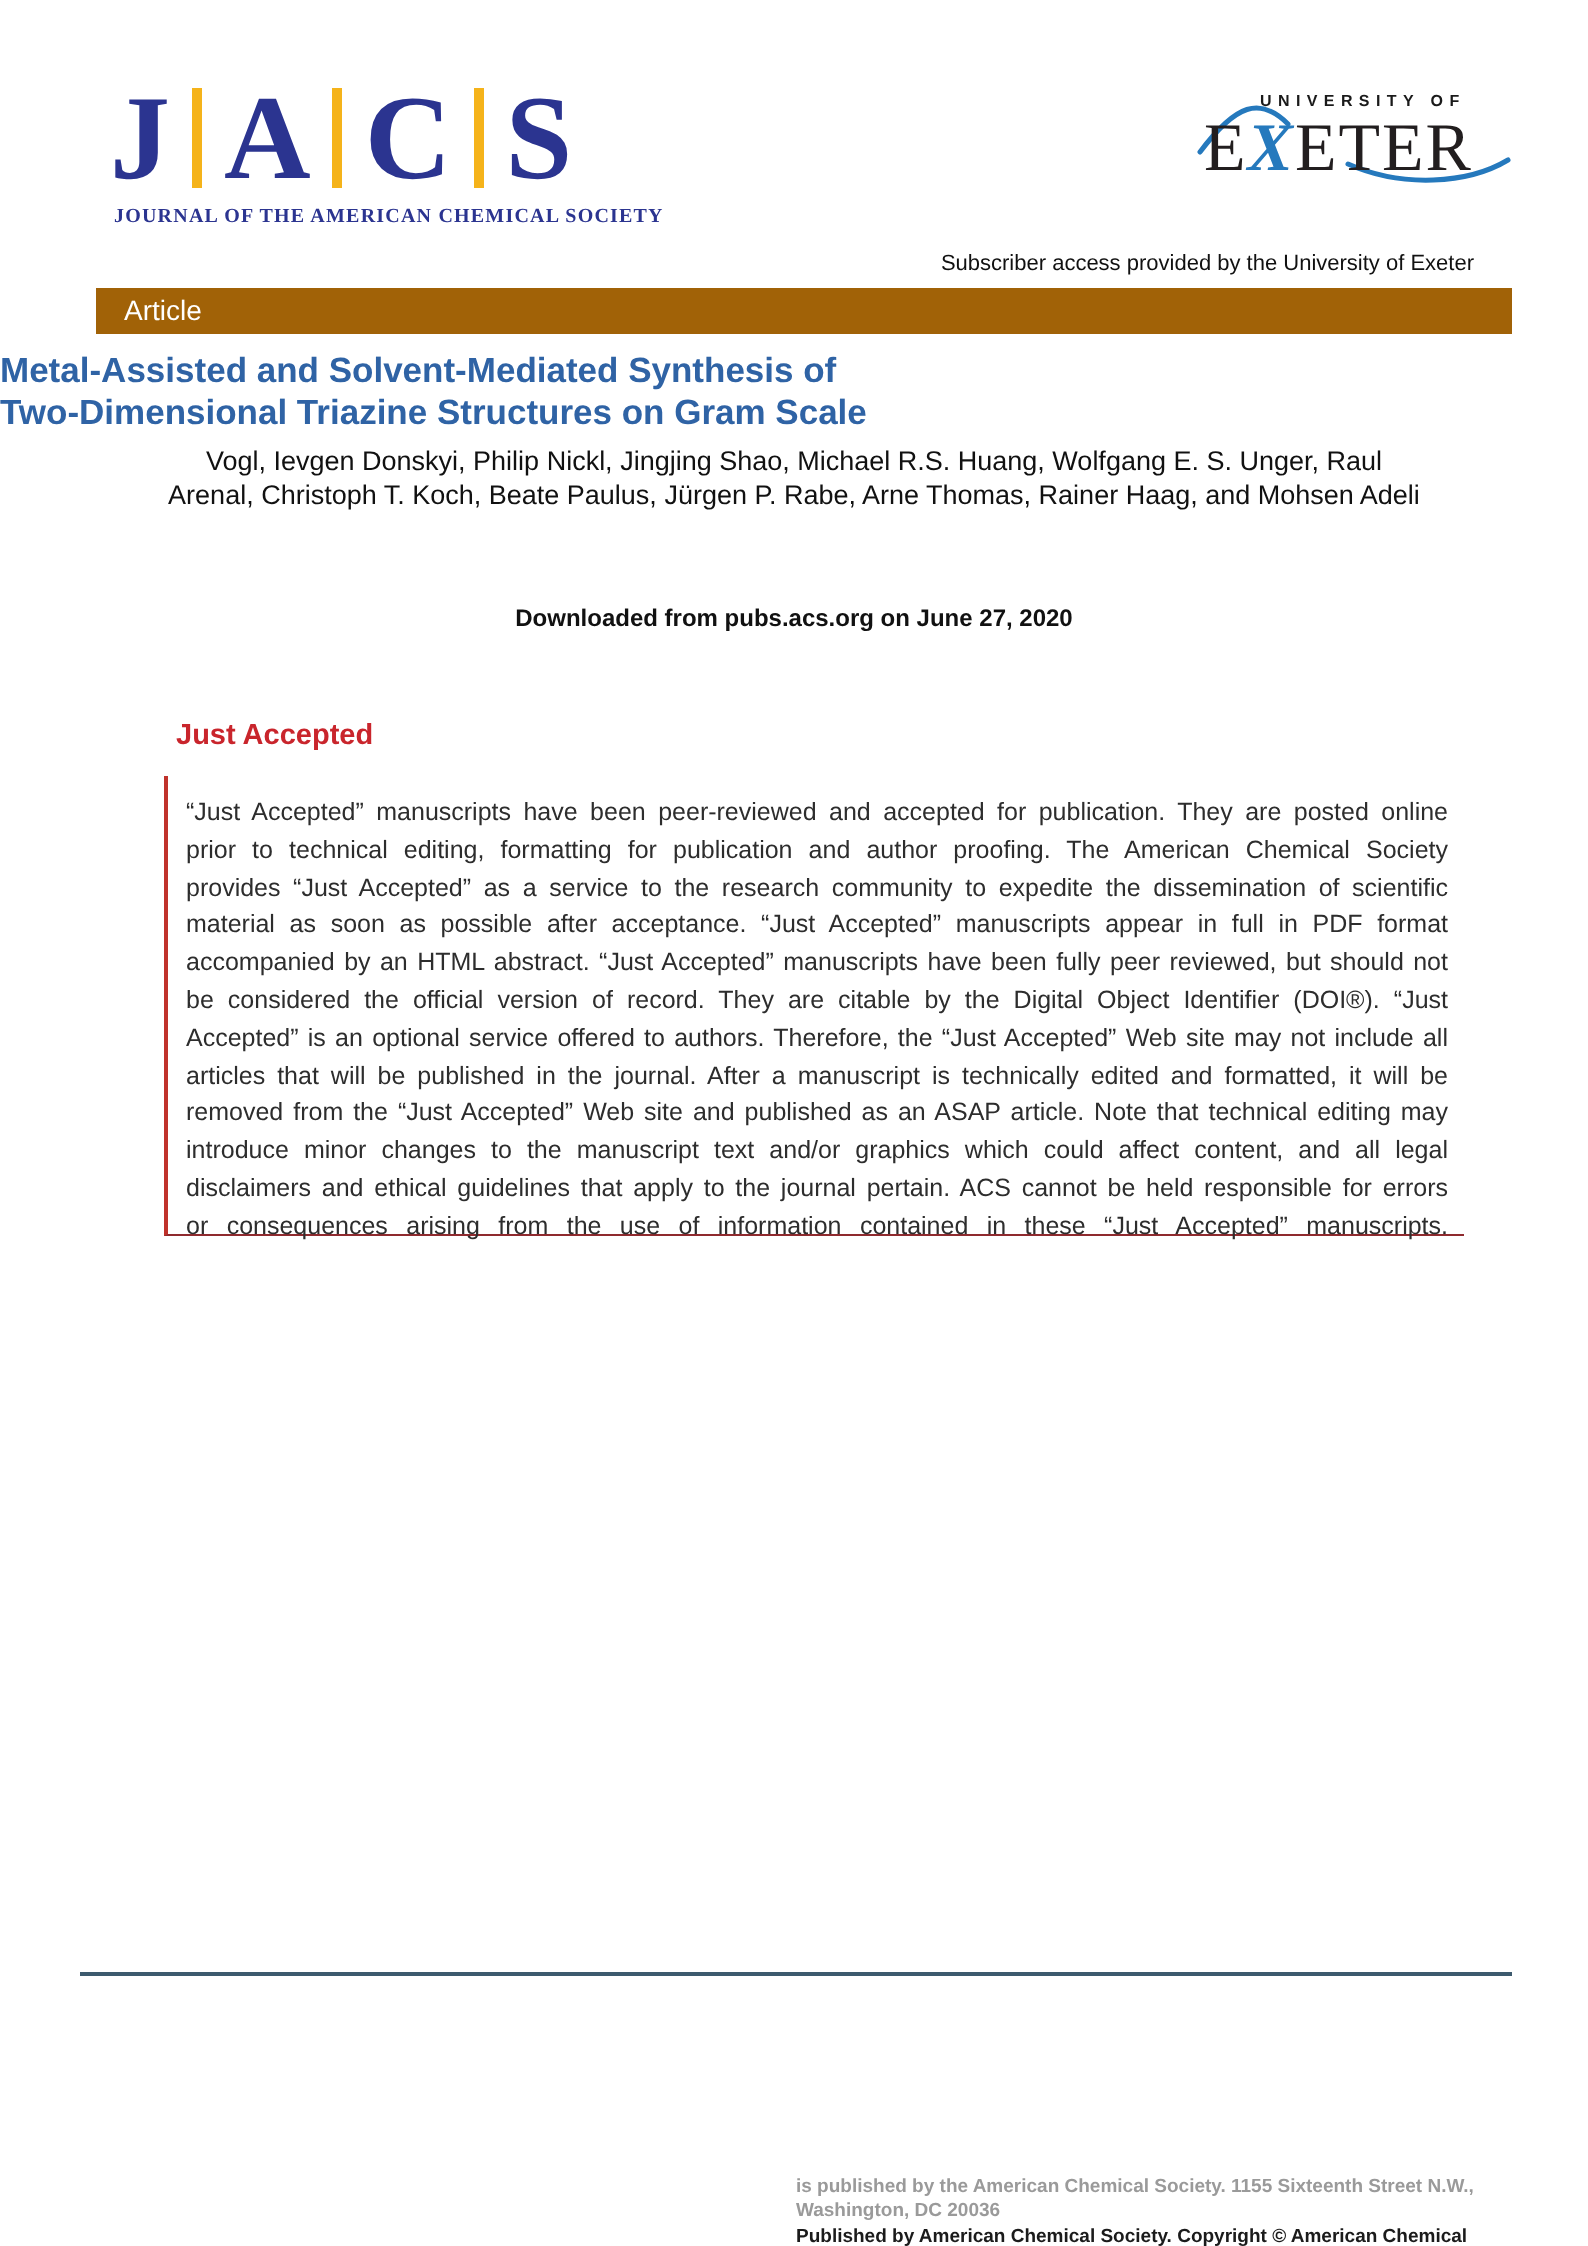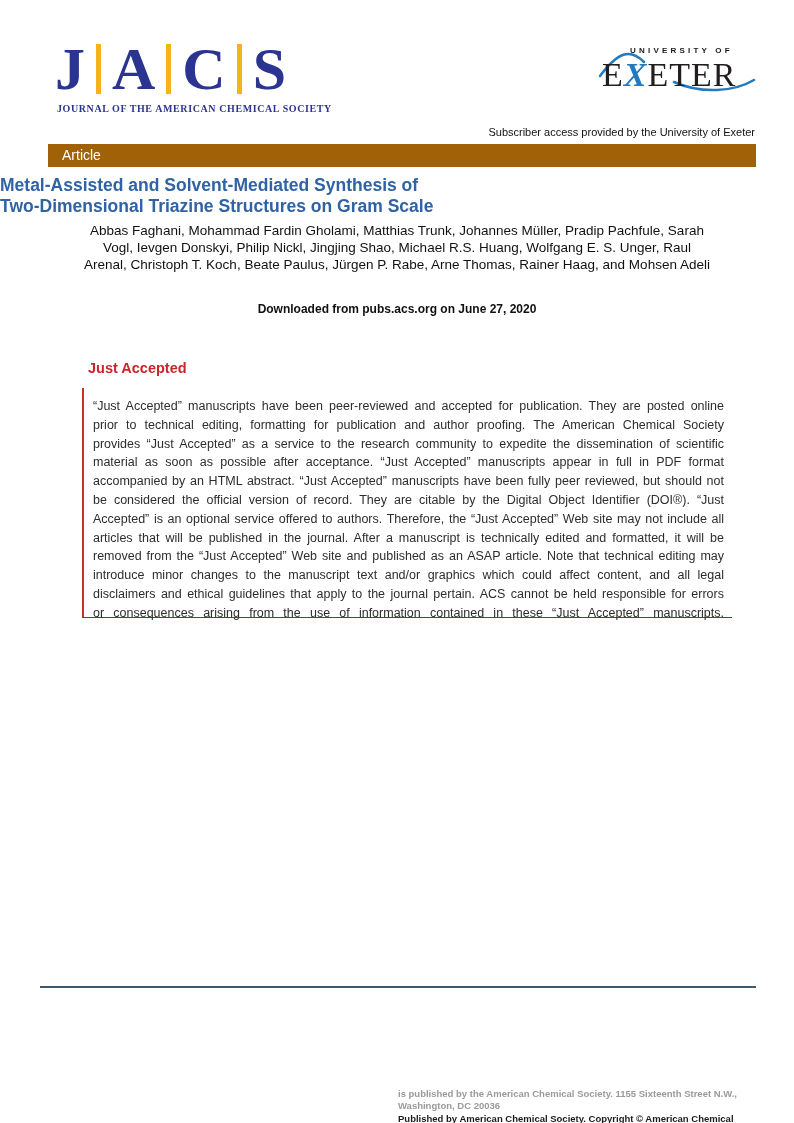--- a/index.html
+++ b/index.html
@@ -26,21 +26,21 @@
     position:absolute;left:34px;top:6px;font-size:8px;font-weight:bold;color:#1a1a1a;
     letter-spacing:3.2px;white-space:nowrap;
   }
   .ex-name{
     position:absolute;left:6px;top:16px;font-family:"Liberation Serif",serif;
     font-size:34px;font-weight:normal;color:#221e1f;letter-spacing:1px;white-space:nowrap;
   }
   .ex-name .ex-x{color:#2579bd;font-style:italic;font-weight:bold;}
   
   .access{
-    position:absolute;right:39px;top:126px;font-size:11px;color:#111;
+    position:absolute;right:57px;top:126px;font-size:11px;color:#111;
   }
   .banner{
     position:absolute;left:48px;top:144px;width:708px;height:23px;background:#a16207;
     color:#fff;font-size:14px;line-height:23px;padding-left:14px;box-sizing:border-box;
   }
   
   .title{
     position:absolute;left:0;top:175px;width:794px;text-align:left;
     color:#2f63a5;font-size:17.5px;font-weight:bold;line-height:21px;
   }
@@ -109,21 +109,20 @@
   <div class="banner">
     <span>Article</span>
   </div>
 
   <div class="title">
     <div>Metal-Assisted and Solvent-Mediated Synthesis of</div>
     <div>Two-Dimensional Triazine Structures on Gram Scale</div>
   </div>
 
   <div class="authors">
-    <div>Abbas Faghani, Mohammad Fardin Gholami, Matthias Trunk, Johannes Müller, Pradip Pachfule, Sarah</div>
     <div>Vogl, Ievgen Donskyi, Philip Nickl, Jingjing Shao, Michael R.S. Huang, Wolfgang E. S. Unger, Raul</div>
     <div>Arenal, Christoph T. Koch, Beate Paulus, Jürgen P. Rabe, Arne Thomas, Rainer Haag, and Mohsen Adeli</div>
   </div>
 
   <div class="downloaded">Downloaded from pubs.acs.org on June 27, 2020</div>
 
   <div class="ja-heading">Just Accepted</div>
   <div class="ja-box">
     <div class="ja-text">“Just Accepted” manuscripts have been peer-reviewed and accepted for publication. They are posted online prior to technical editing, formatting for publication and author proofing. The American Chemical Society provides “Just Accepted” as a service to the research community to expedite the dissemination of scientific material as soon as possible after acceptance. “Just Accepted” manuscripts appear in full in PDF format accompanied by an HTML abstract. “Just Accepted” manuscripts have been fully peer reviewed, but should not be considered the official version of record. They are citable by the Digital Object Identifier (DOI®). “Just Accepted” is an optional service offered to authors. Therefore, the “Just Accepted” Web site may not include all articles that will be published in the journal. After a manuscript is technically edited and formatted, it will be removed from the “Just Accepted” Web site and published as an ASAP article. Note that technical editing may introduce minor changes to the manuscript text and/or graphics which could affect content, and all legal disclaimers and ethical guidelines that apply to the journal pertain. ACS cannot be held responsible for errors or consequences arising from the use of information contained in these “Just Accepted” manuscripts.</div>
   </div>

